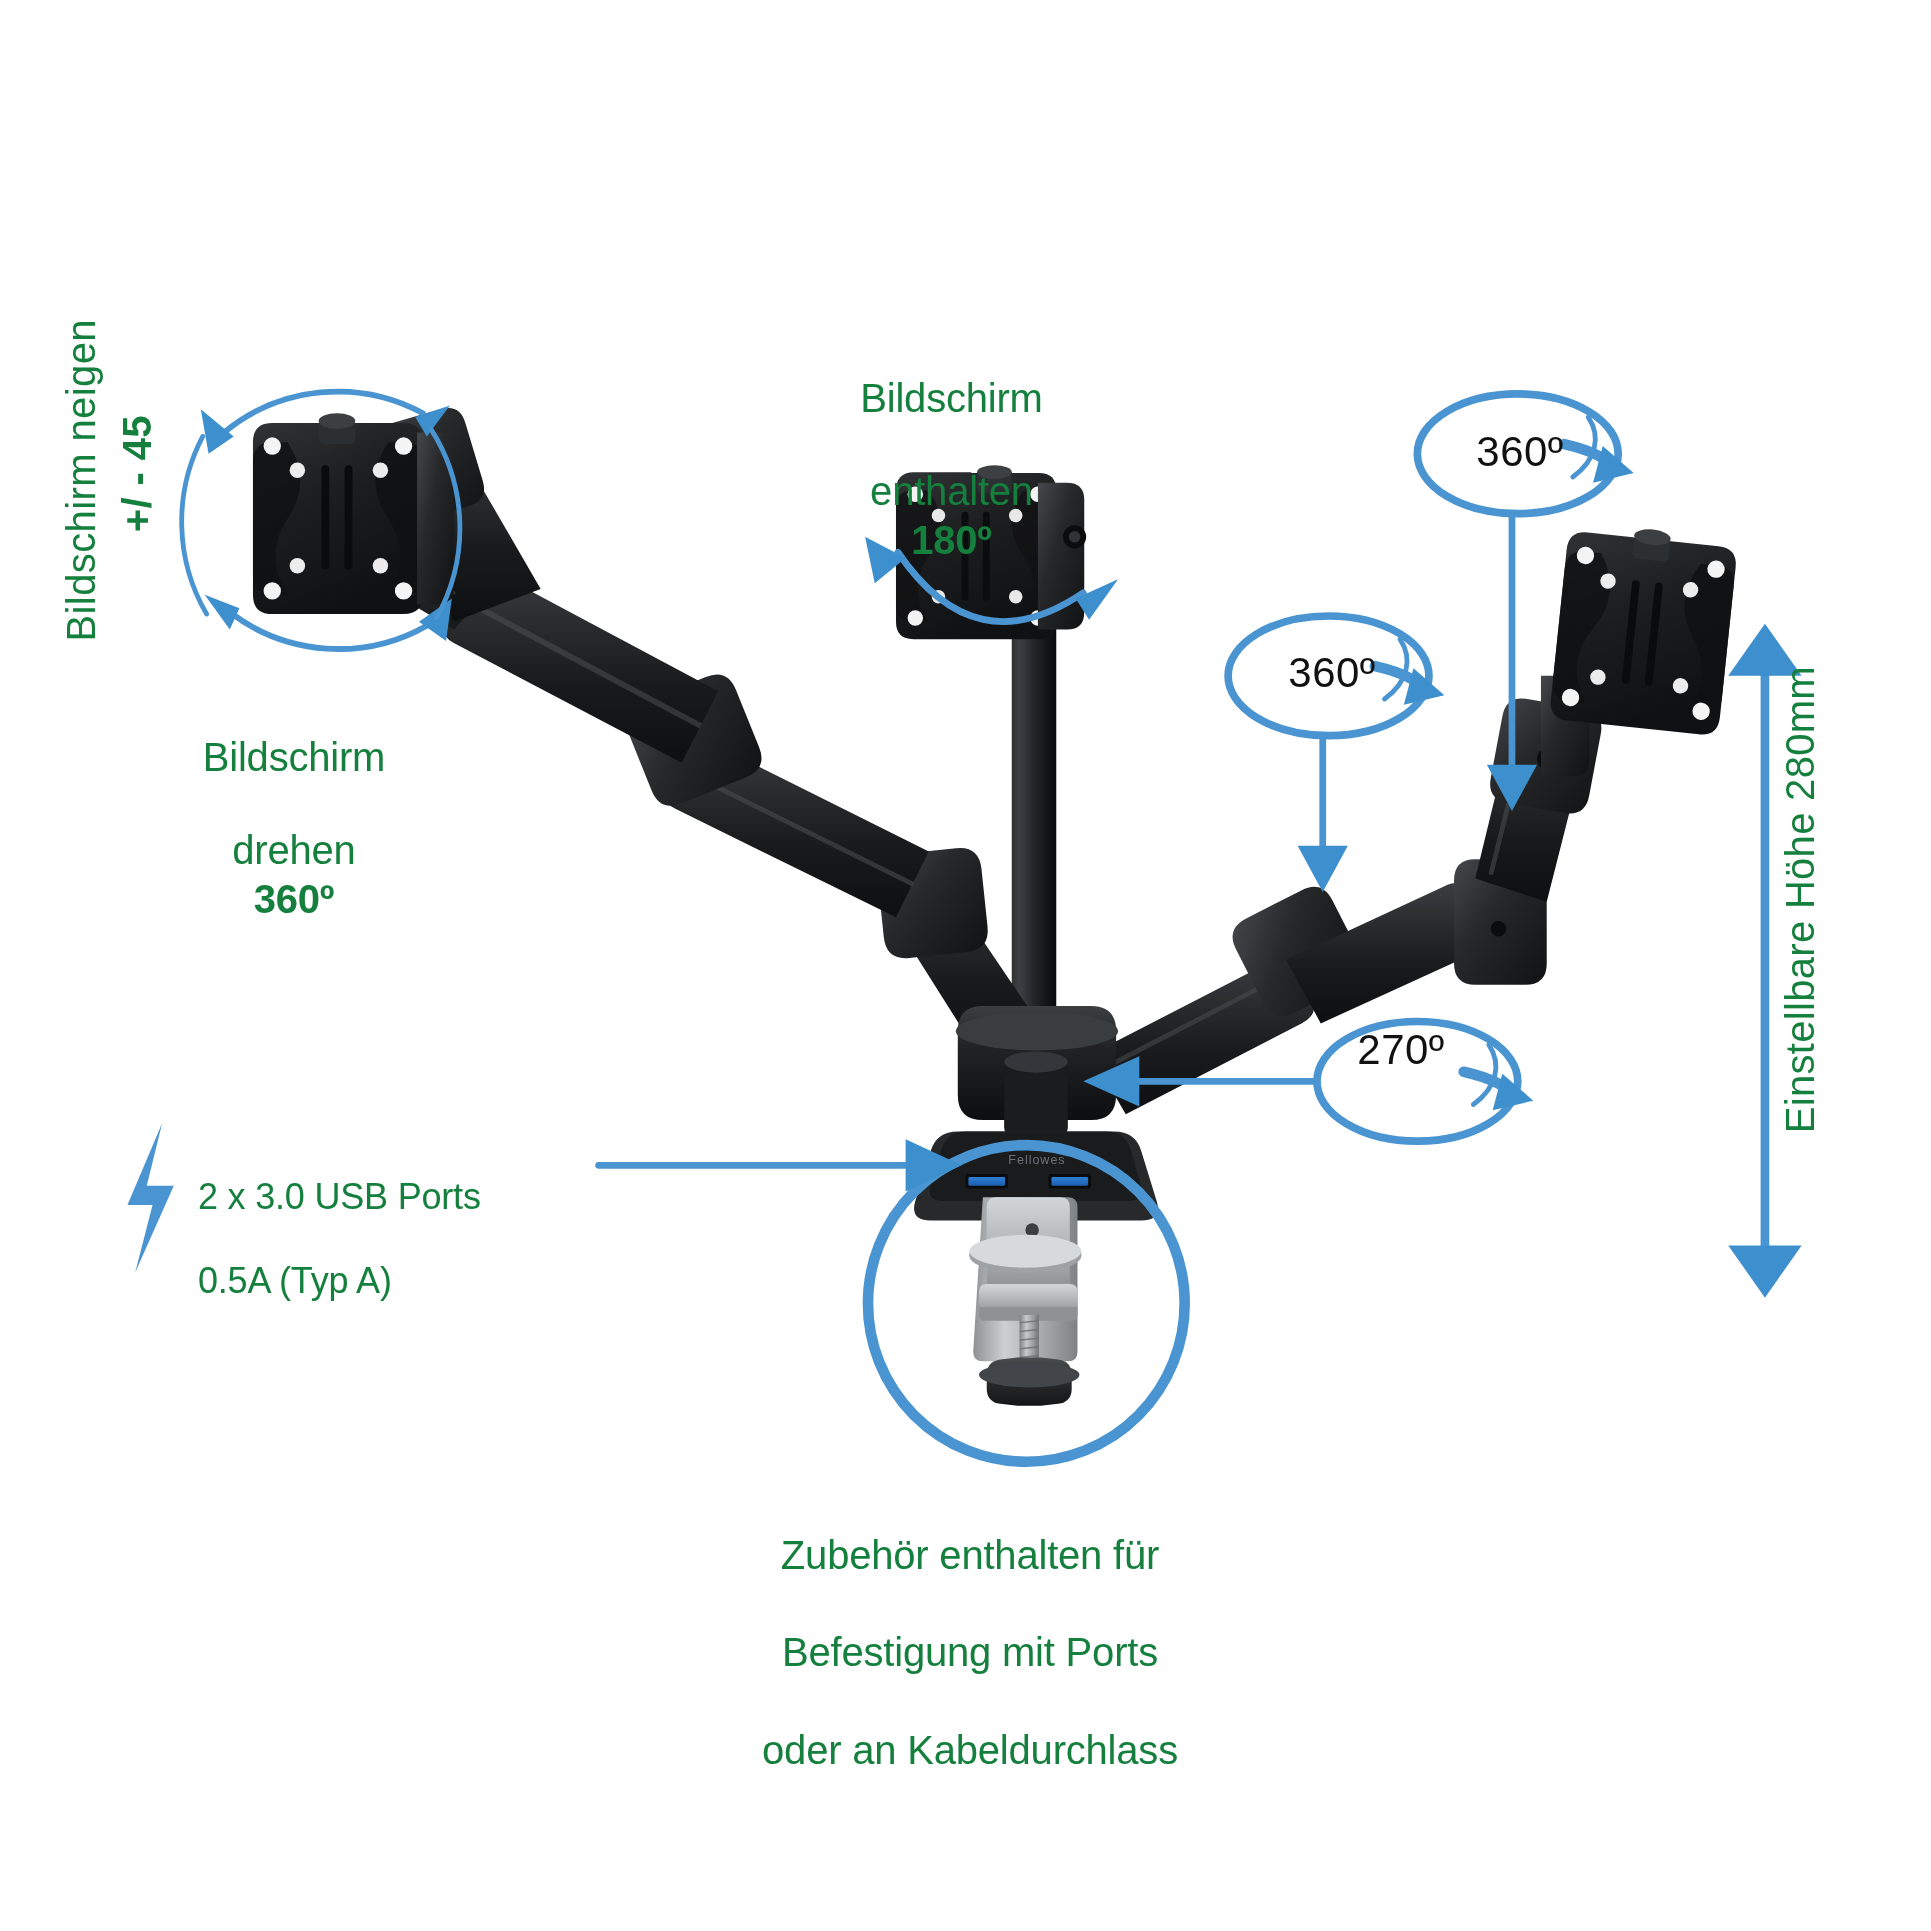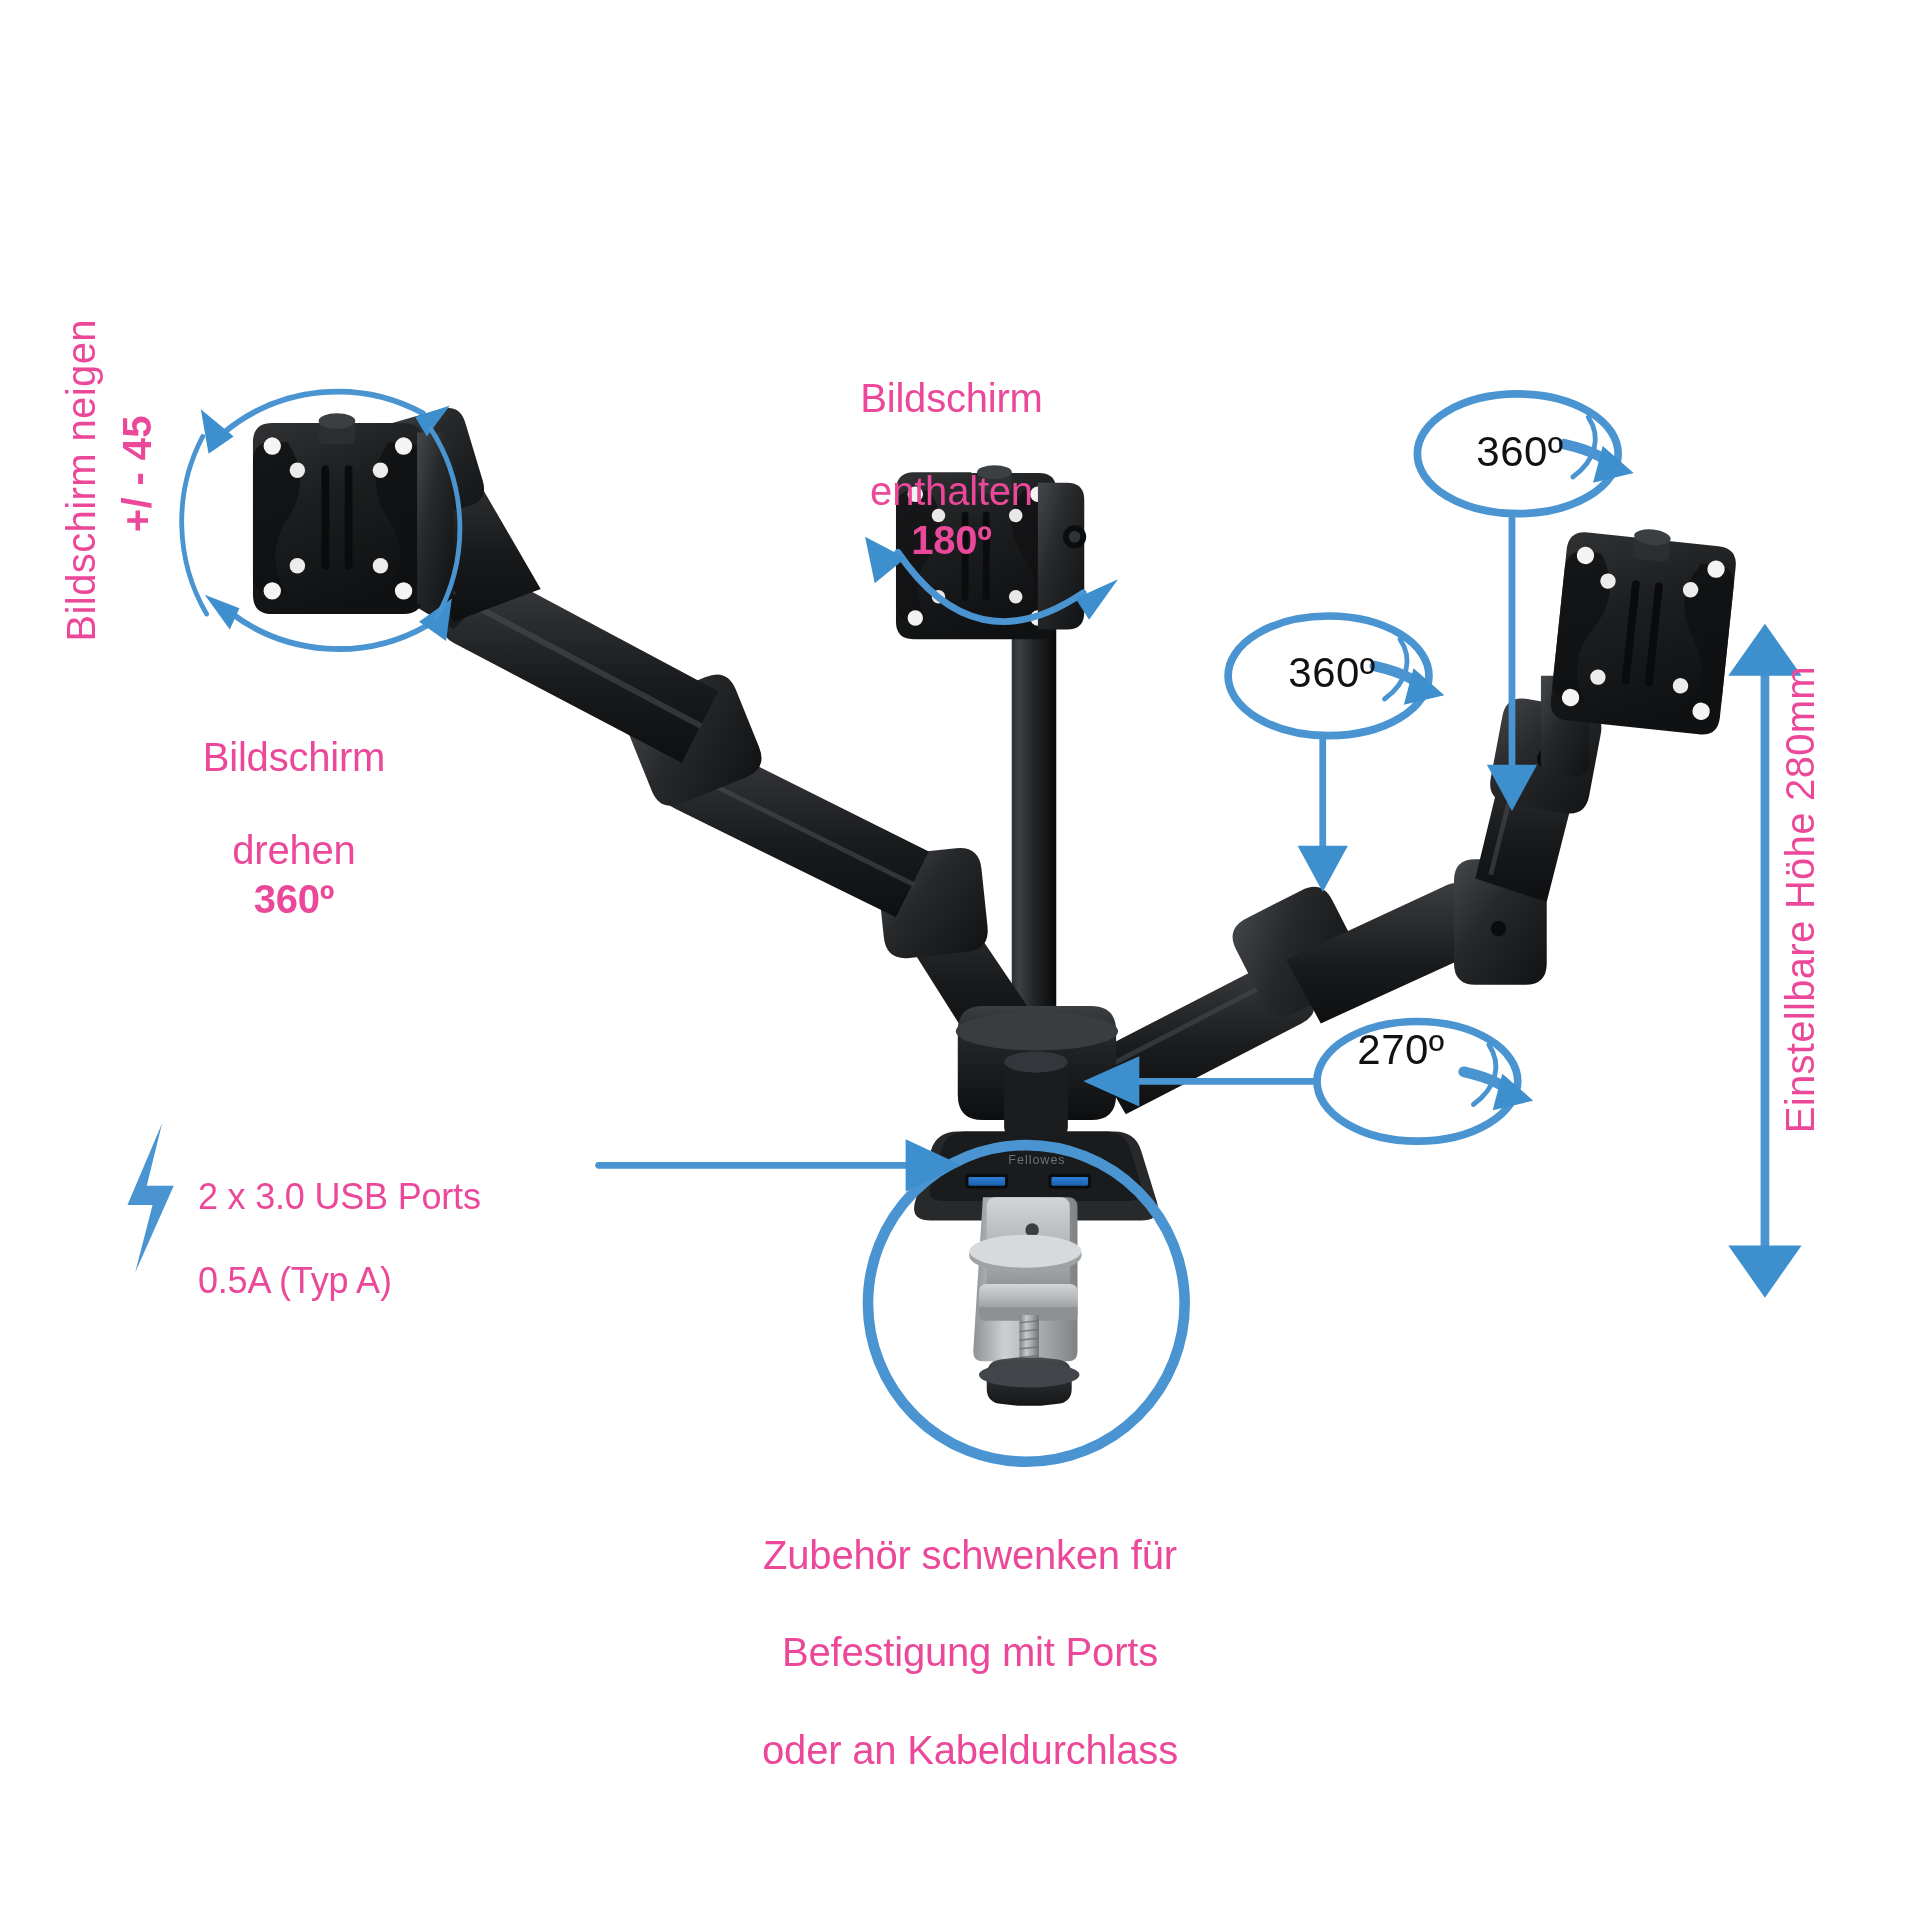--- a/index.html
+++ b/index.html
@@ -9,21 +9,21 @@
     color:#1a1a1a;
     overflow:hidden;
     position:relative;
   }
   #stage{position:absolute;inset:0;width:1931px;height:1931px;}
   .abs{position:absolute;}
 
   
   .txt{
     font-family:"Liberation Sans", sans-serif;
-    color:#ec4899;
+    color:#15803d;
     line-height:1.17;
     white-space:pre-line;
     letter-spacing:-0.2px;
   }
   .t-reg{font-weight:400;}
   .t-bold{font-weight:700;}
   .vert-line1{
     position:absolute;left:58px;top:319px;
     font-size:40px;font-weight:400;
     writing-mode:vertical-rl;
@@ -446,21 +446,21 @@
   <div class="callout-text c360a">360º</div>
   <div class="callout-text c360b">360º</div>
   <div class="callout-text c270">270º</div>
 
   <div class="abs lbl-usb txt">
     <span>2 x 3.0 USB Ports</span><br>
     <span>0.5A (Typ A)</span>
   </div>
 
   <div class="abs lbl-clamp txt">
-    <span>Zubehör schwenken für</span><br>
+    <span>Zubehör enthalten für</span><br>
     <span>Befestigung mit Ports</span><br>
     <span>oder an Kabeldurchlass</span>
   </div>
 
   <div class="lbl-height txt t-reg">Einstellbare Höhe 280mm</div>
 
 </div>
 
 
 </body></html>

